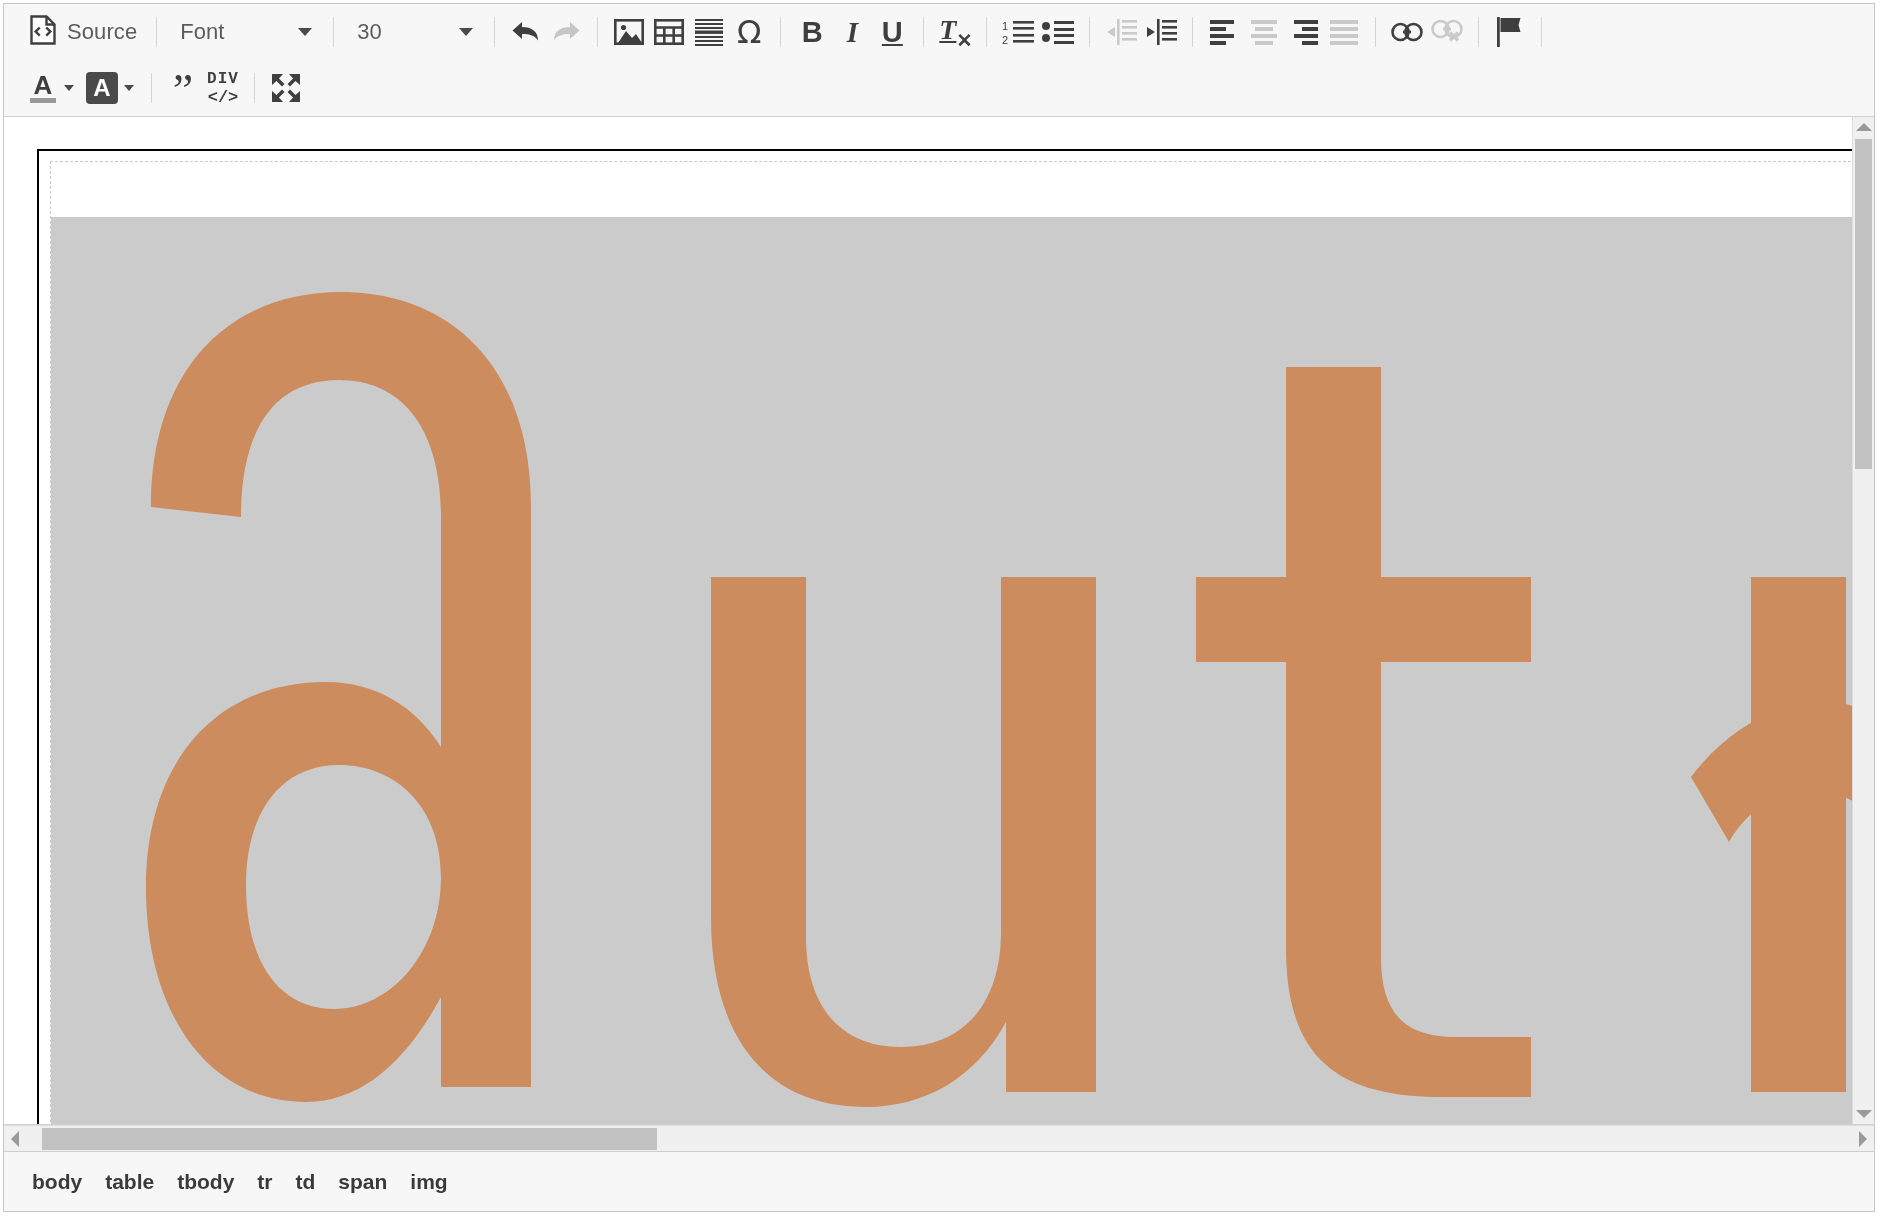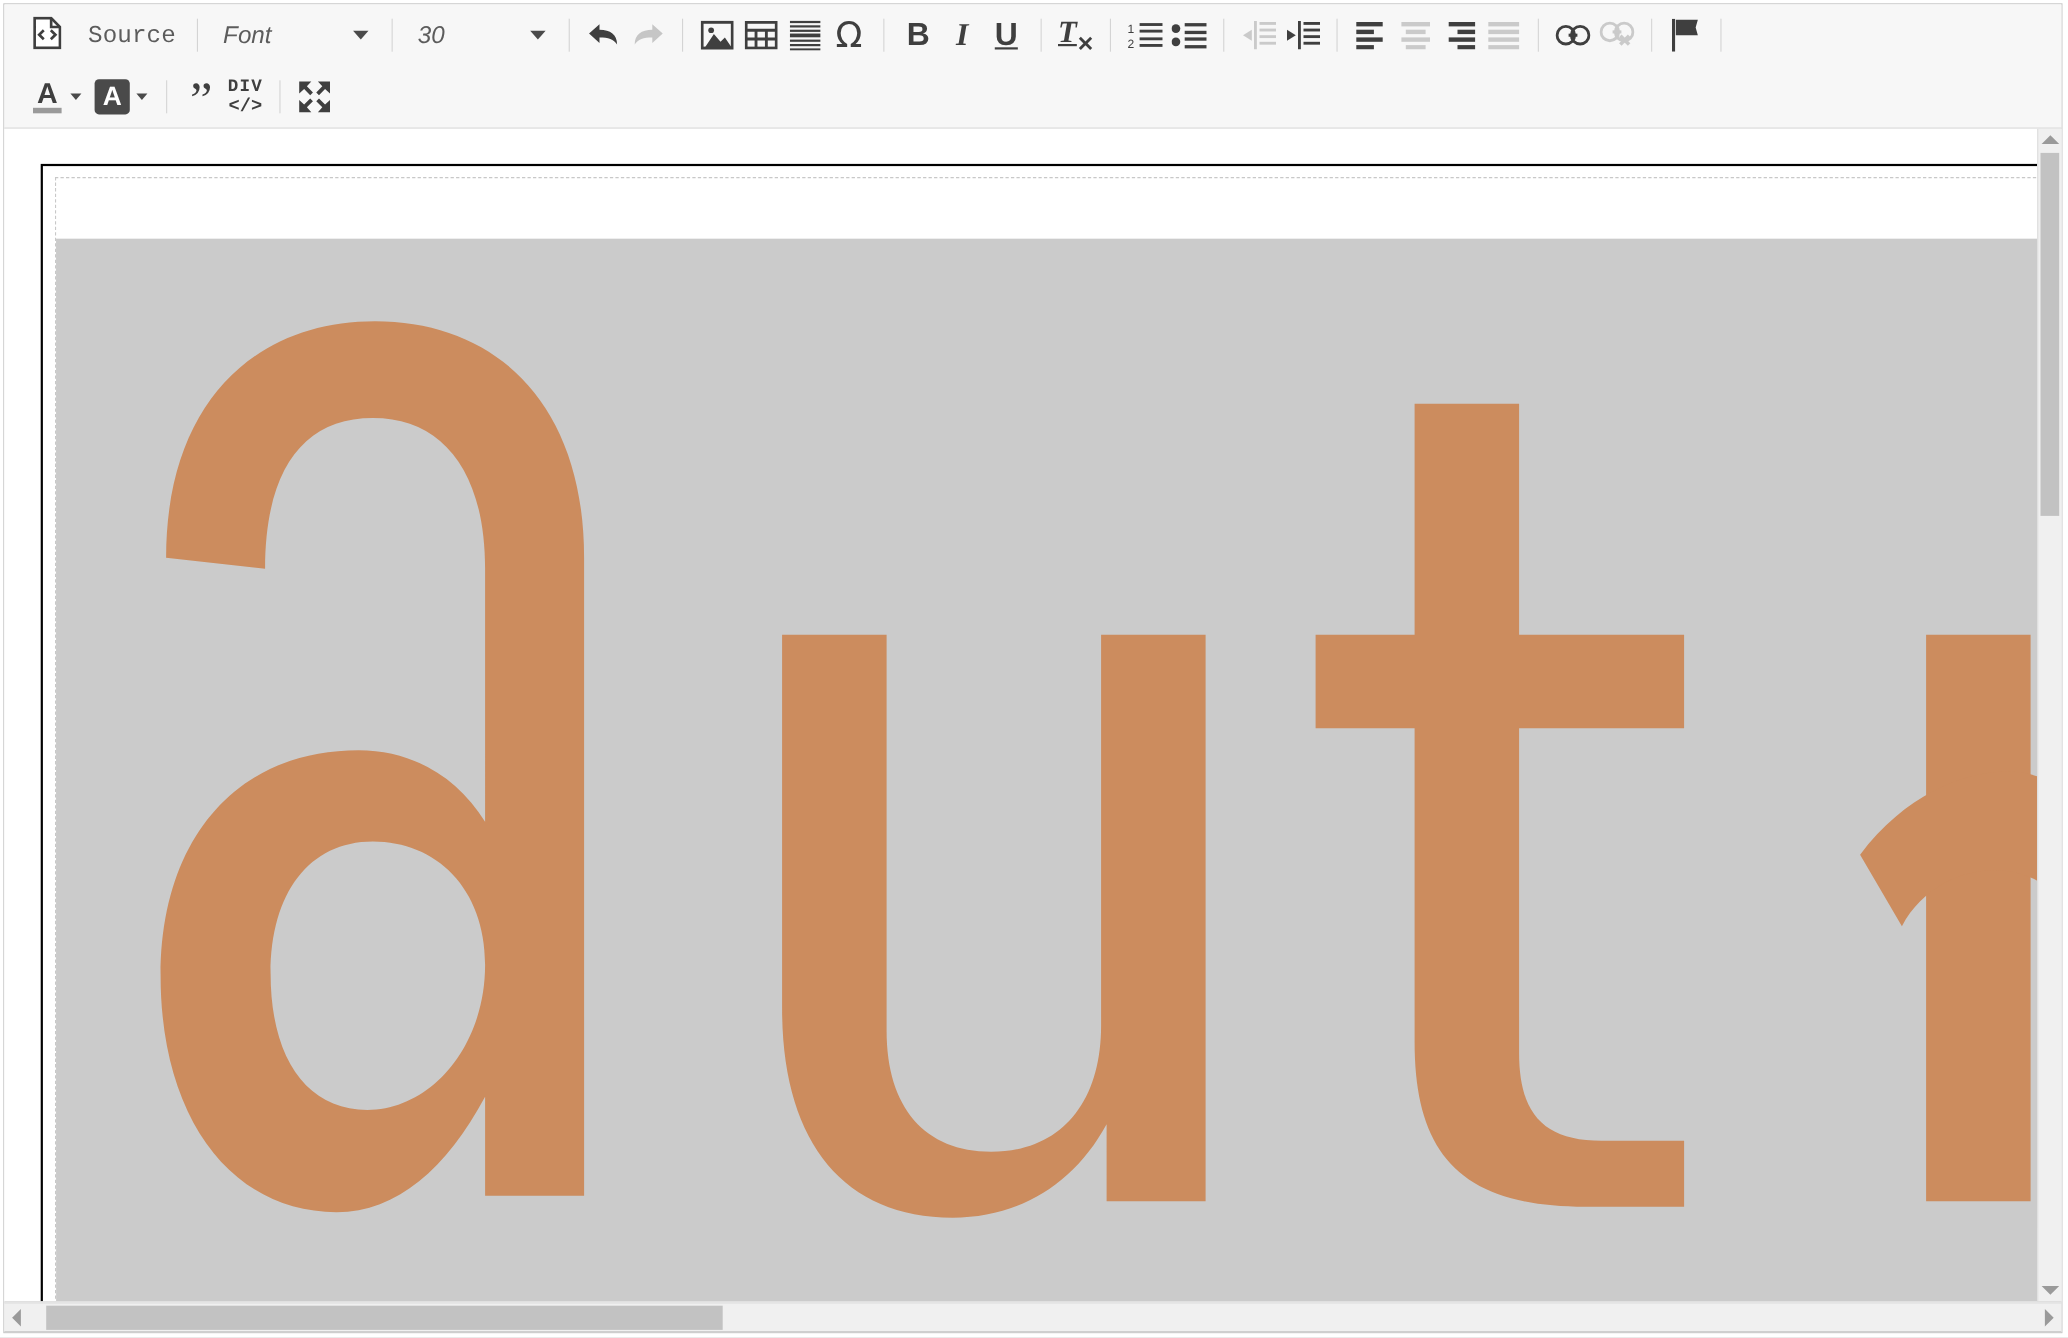--- a/index.html
+++ b/index.html
@@ -36,34 +36,33 @@
   .btn{
     display:flex;align-items:center;justify-content:center;
     height:40px;min-width:40px;
     border-radius:2px;cursor:pointer;
     color:#484848;
     flex:0 0 auto;
   }
   .btn.dis{color:#bfbfbf;}
   .btn svg{display:block;}
   .srcbtn{
-    display:flex;align-items:center;gap:24px;
-    height:40px;padding:0 8px;cursor:pointer;flex:0 0 auto;font-family:Liberation Mono, monospace;
+    display:flex;align-items:center;gap:11px;
+    height:40px;padding:0 8px;cursor:pointer;flex:0 0 auto;
   }
   .srcbtn .lbl{
     font-size:22px;color:#5c5c5c;letter-spacing:.1px;
   }
   .combo{
     display:flex;align-items:center;
     height:40px;cursor:pointer;flex:0 0 auto;
   }
   .combo .ctxt{
     font-size:22px;color:#5c5c5c;
     padding-left:12px;
-    font-style:italic;
   }
   .combo.font .ctxt{width:118px;}
   .combo.size .ctxt{width:102px;}
   .caret{
     width:0;height:0;
     border-left:7px solid transparent;
     border-right:7px solid transparent;
     border-top:8px solid #4a4a4a;
     margin-right:10px;
   }
@@ -513,14 +512,23 @@
   <div class="hscroll">
     <div class="harrow" style="left:0;">
       <span class="tri left"></span>
     </div>
     <div class="hthumb" style="left:38px;width:615px;"></div>
     <div class="harrow" style="right:0;">
       <span class="tri right"></span>
     </div>
   </div>
 
+  <div class="status">
+    <span class="el">body</span>
+    <span class="el">table</span>
+    <span class="el">tbody</span>
+    <span class="el">tr</span>
+    <span class="el">td</span>
+    <span class="el">span</span>
+    <span class="el">img</span>
+  </div>
 
 </div>
 
 </body></html>

